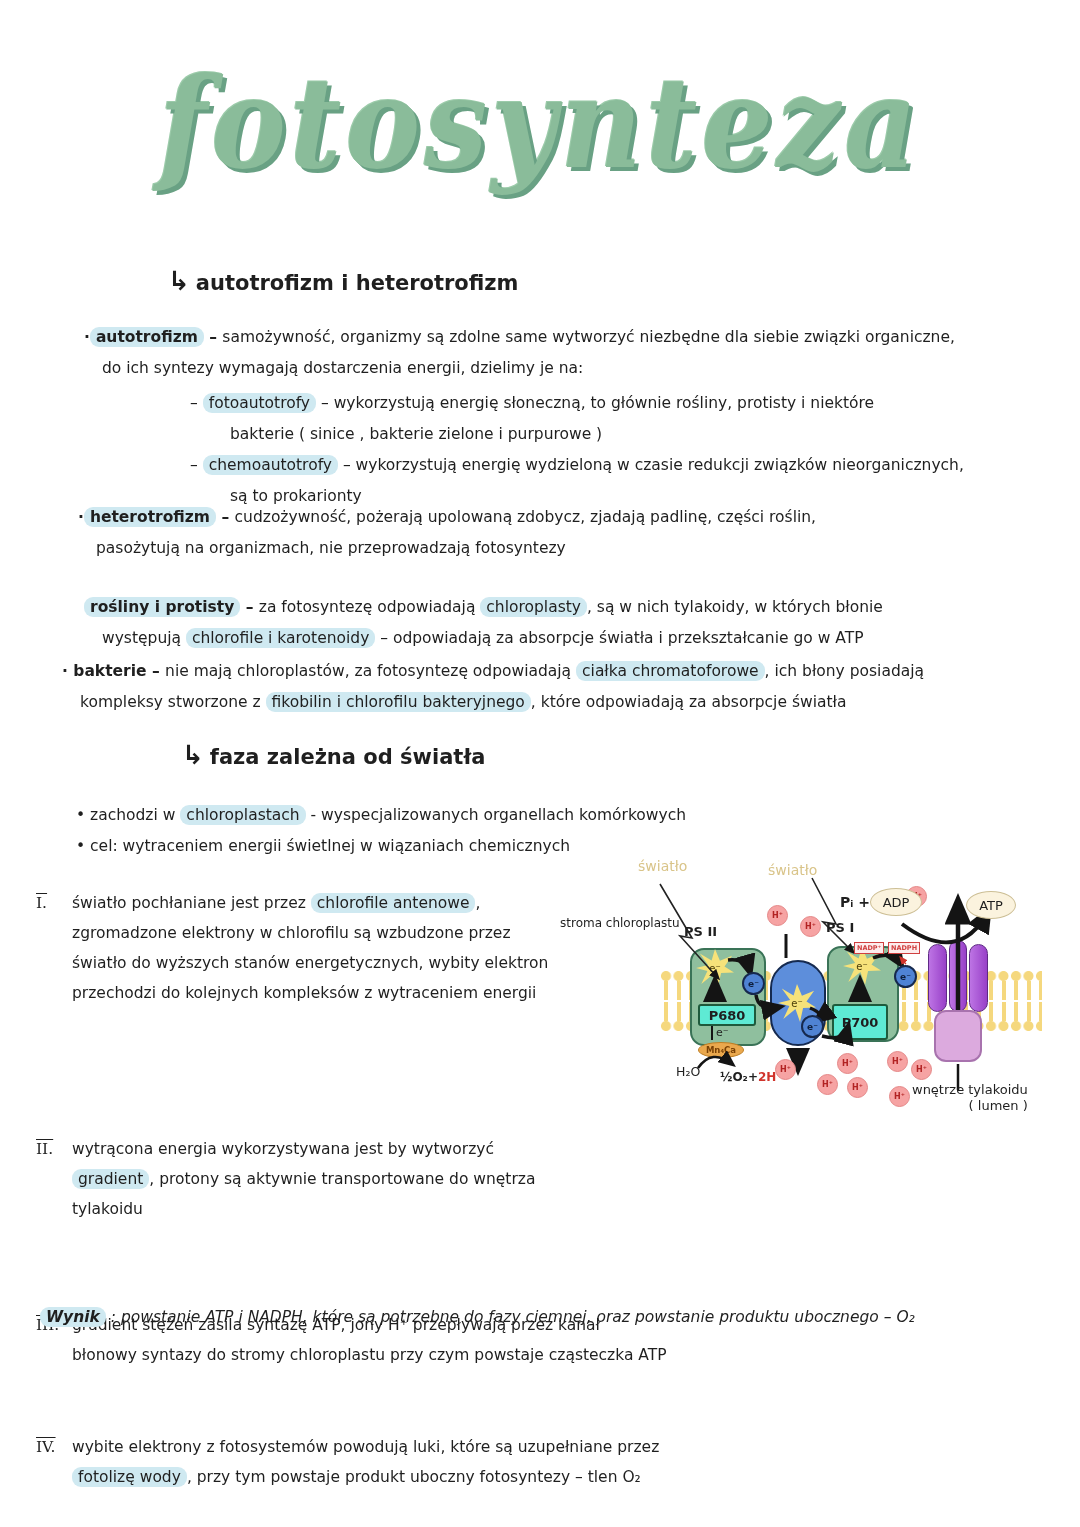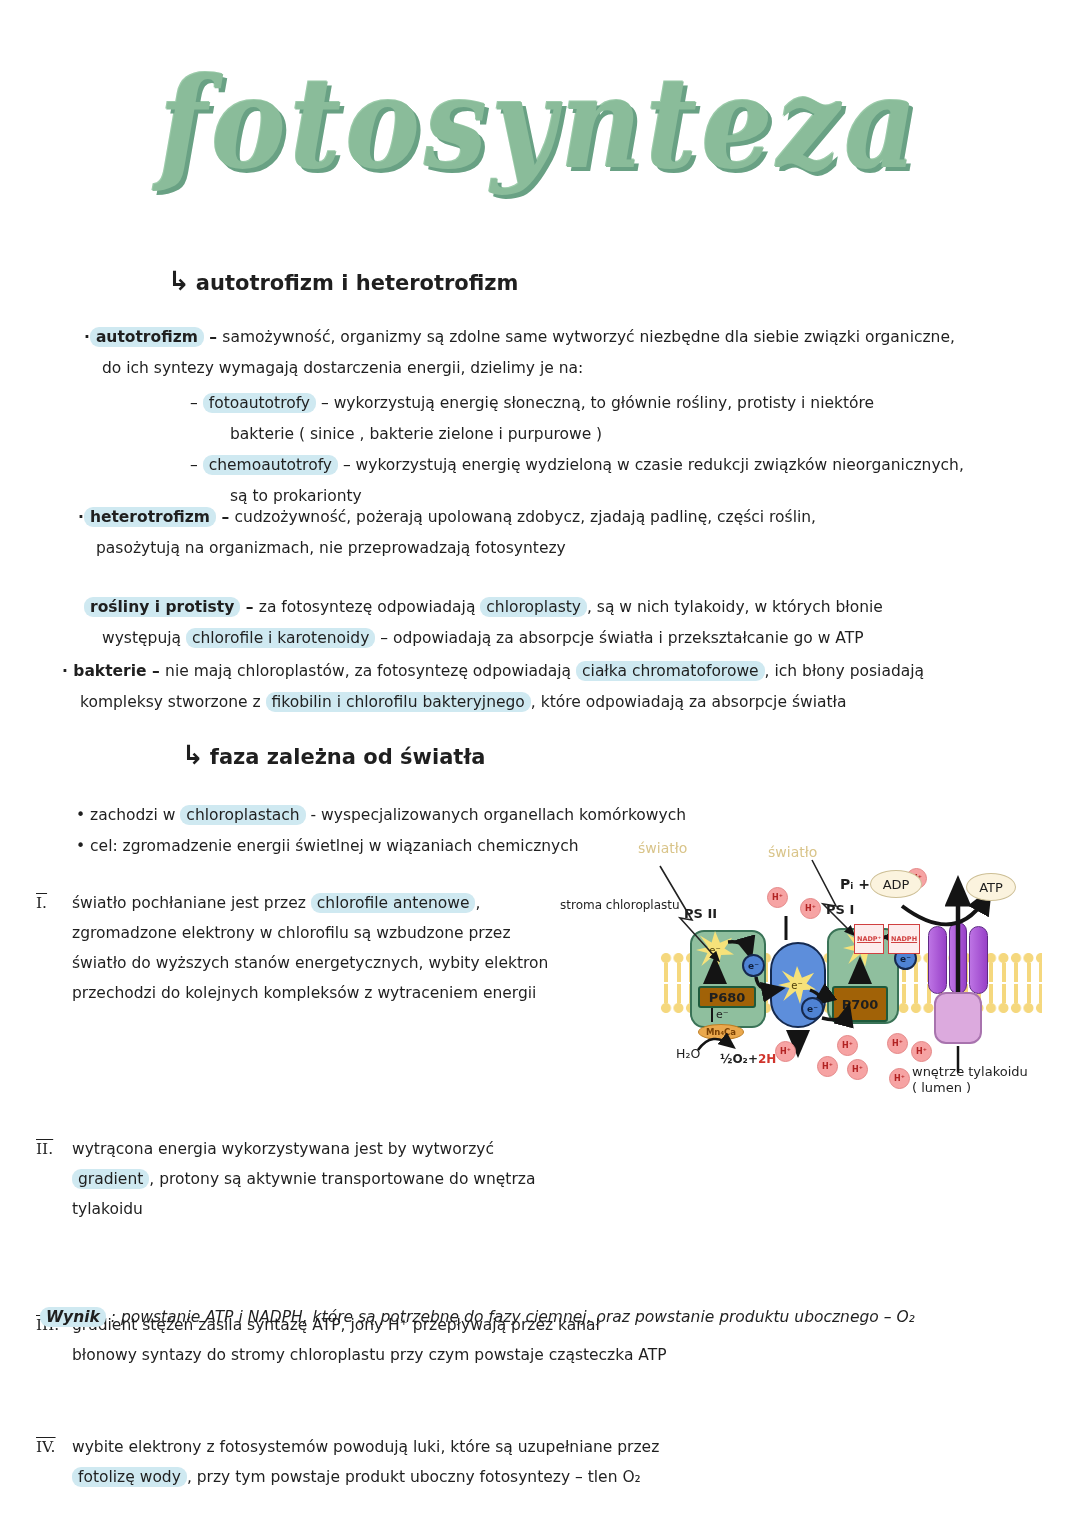--- a/index.html
+++ b/index.html
@@ -18,21 +18,21 @@
   .ln{height:31px;line-height:31px;white-space:nowrap;}
   .ind1{margin-left:18px;}
   .ind3{margin-left:40px;}
   .hl{background:#cfe9f1;border-radius:9px;padding:1px 6px;}
   .b{font-weight:bold;}
   .num-item{position:relative;padding-left:36px;}
   .num-item .ln{height:30px;line-height:30px;}
   .roman{position:absolute;left:0;top:0;font-family:"DejaVu Serif",serif;
          text-decoration:overline;font-size:15.5px;}
   
-  #diagram{position:absolute;left:560px;top:840px;width:518px;height:302px;font-size:13px;}
+  #diagram{position:absolute;left:560px;top:858px;width:518px;height:302px;font-size:13px;text-align:right;}
   #diagram *{box-sizing:border-box;}
   .swiatlo{position:absolute;color:#d9c489;font-size:14px;z-index:7;}
   .stroma{position:absolute;left:0;top:58px;font-size:12px;z-index:7;}
   .pslabel{position:absolute;font-weight:bold;font-size:13px;z-index:7;}
   .membrane{position:absolute;left:100px;top:112px;width:382px;height:62px;z-index:1;}
   .memrow{position:absolute;left:0;width:100%;height:30px;}
   .mtop{top:0;
     background:
       repeating-linear-gradient(90deg,transparent 0 4px,#f5d87e 4px 8px,transparent 8px 12.5px) 0 11px/100% 19px no-repeat,
       radial-gradient(circle 5px at 6px 6px,#f5d87e 4.6px,transparent 5.4px) 0 0/12.5px 12px repeat-x;}
@@ -48,33 +48,33 @@
   #synth-top{position:absolute;left:368px;top:86px;width:60px;height:68px;display:flex;gap:2px;z-index:2;}
   #synth-top .lobe{flex:1;background:linear-gradient(90deg,#bd74e4,#9840c8);
                    border:1.5px solid #5e2a85;border-radius:10px;}
   #synth-top .lobe.mid{margin-top:-4px;}
   #synth-bot{position:absolute;left:374px;top:152px;width:48px;height:52px;background:#dcaade;
              border:2px solid #a873ae;border-radius:12px;z-index:2;}
   .star{position:absolute;width:38px;height:38px;background:#f6e27a;z-index:4;
         display:flex;align-items:center;justify-content:center;font-size:10px;color:#4a3c08;
         clip-path:polygon(50% 0,63% 31%,95% 18%,75% 46%,100% 62%,66% 63%,58% 100%,46% 66%,14% 92%,30% 58%,0 50%,32% 42%,10% 12%,41% 30%);
         filter:drop-shadow(0 0 1.5px #cf9f35);}
-  .pbox{position:absolute;background:#a16207;border:2px solid #1e5a3c;border-radius:3px;
+  .pbox{position:absolute;background:#5eead4;border:2px solid #1e5a3c;border-radius:3px;
         font-weight:bold;font-size:13px;display:flex;align-items:center;justify-content:center;z-index:4;}
   #p680{left:138px;top:146px;width:58px;height:22px;}
   #p700{left:272px;top:146px;width:56px;height:36px;}
   #e-under{position:absolute;left:156px;top:168px;font-size:11px;z-index:4;}
   #mn{position:absolute;left:138px;top:184px;width:46px;height:16px;background:#eaa84d;
       border:1px solid #bf7f24;border-radius:50%;color:#7a4104;font-size:8.5px;font-weight:bold;
       display:flex;align-items:center;justify-content:center;z-index:4;}
   #h2o{position:absolute;left:116px;top:206px;font-size:12.5px;z-index:6;}
   #o2{position:absolute;left:160px;top:212px;font-size:12px;font-weight:bold;z-index:6;}
   #o2 .red{color:#d0342c;}
   .nadpbox{position:absolute;border:1px solid #d04040;color:#d04040;background:#fdecec;
-           font-size:6.5px;font-weight:bold;padding:10px 2px;z-index:7;text-decoration:underline;}
+           font-size:6.5px;font-weight:bold;padding:1px 2px;z-index:7;}
   #pi{position:absolute;left:280px;top:36px;font-weight:bold;font-size:14px;z-index:7;}
   .oval{position:absolute;width:52px;height:28px;background:#fbf3de;border:1.5px solid #cdbf96;
         border-radius:50%;display:flex;align-items:center;justify-content:center;
         font-weight:normal;font-size:13px;z-index:7;}
   .hplus{position:absolute;width:21px;height:21px;border-radius:50%;background:#f6a3a3;
          border:1px solid #e58888;color:#b22222;font-size:8px;font-weight:bold;
          display:flex;align-items:center;justify-content:center;z-index:6;}
   .ecirc{position:absolute;width:23px;height:23px;border-radius:50%;background:#4f83d4;
          border:2px solid #16294d;color:#0e1f3d;font-size:9px;font-weight:bold;
          display:flex;align-items:center;justify-content:center;z-index:6;}
@@ -114,21 +114,21 @@
       <div class="ln"><span class="b">· </span><span class="b">bakterie</span><span class="b"> – </span><span>nie mają chloroplastów, za fotosyntezę odpowiadają </span><span class="hl">ciałka chromatoforowe</span><span>, ich błony posiadają</span></div>
       <div class="ln ind1"><span>kompleksy stworzone z </span><span class="hl">fikobilin i chlorofilu bakteryjnego</span><span>, które odpowiadają za absorpcje światła</span></div>
     </div>
 
   <div class="sect-head" id="h2" style="left:182px;top:740px;">
     <span class="arrow">↳</span><span>faza zależna od światła</span>
   </div>
 
   <div class="blk" style="left:76px;top:800px;">
       <div class="ln"><span>• zachodzi w </span><span class="hl">chloroplastach</span><span> - wyspecjalizowanych organellach komórkowych</span></div>
-      <div class="ln"><span>• cel: zgromadzenie energii świetlnej w wiązaniach chemicznych</span></div>
+      <div class="ln"><span>• cel: wytraceniem energii świetlnej w wiązaniach chemicznych</span></div>
     </div>
 
   <div class="blk num-item" style="left:36px;top:888px;">
       <div class="ln"><span class="roman">I.</span><span>światło pochłaniane jest przez </span><span class="hl">chlorofile antenowe</span><span>,</span></div>
       <div class="ln"><span>zgromadzone elektrony w chlorofilu są wzbudzone przez</span></div>
       <div class="ln"><span>światło do wyższych stanów energetycznych, wybity elektron</span></div>
       <div class="ln"><span>przechodzi do kolejnych kompleksów z wytraceniem energii</span></div>
     </div>
   <div class="blk num-item" style="left:36px;top:1014px;">
       <div class="ln"><span class="roman">II.</span><span>wytrącona energia wykorzystywana jest by wytworzyć</span></div>

